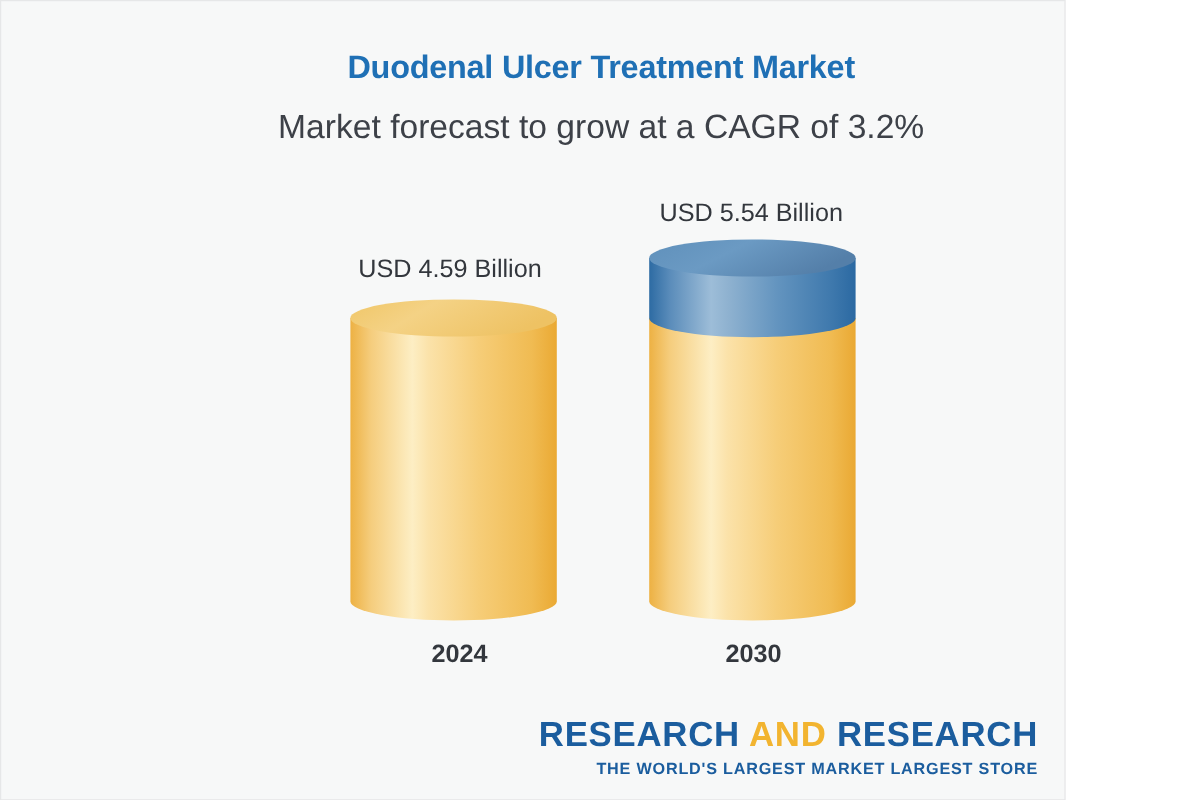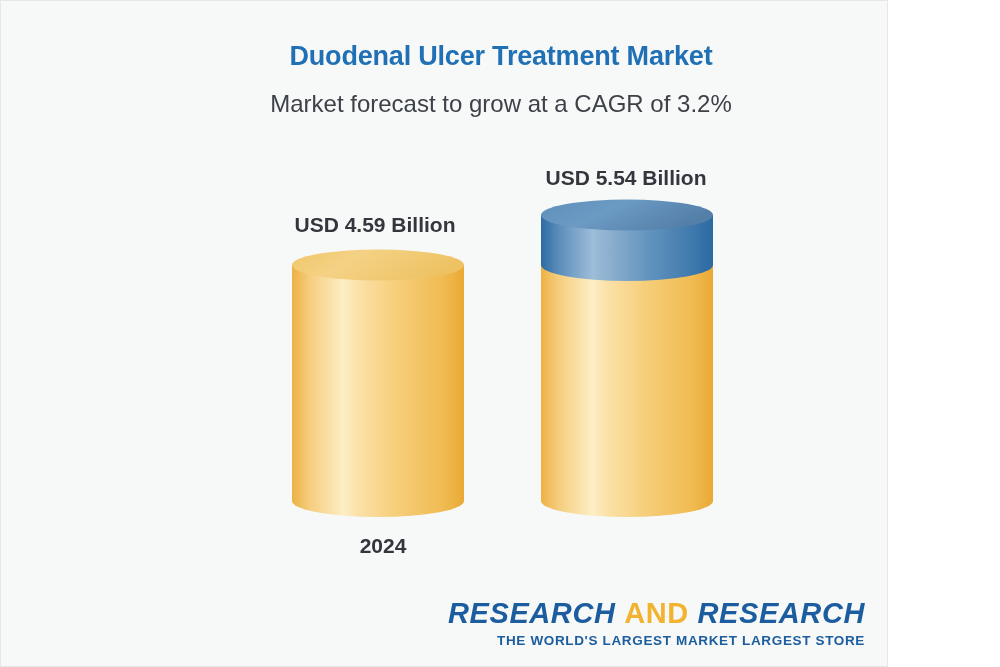--- a/index.html
+++ b/index.html
@@ -31,39 +31,39 @@
     font-weight: bold;
     color: #1f70b5;
     letter-spacing: -0.2px;
   }
   .chart-subtitle {
     position: absolute;
     left: 0;
     top: 89px;
     width: 1000px;
     text-align: center;
-    font-size: 24px;
+    font-size: 28px;
     font-weight: normal;
     color: #3d4148;
   }
 
   
   .plot {
     position: absolute;
     left: 0;
     top: 0;
     width: 1000px;
     height: 667px;
   }
 
   .value-label {
     position: absolute;
     text-align: center;
     font-size: 21px;
-    font-weight: bold;
+    font-weight: normal;
     color: #33373d;
     white-space: nowrap;
   }
   .cat-label {
     position: absolute;
     text-align: center;
     font-size: 21px;
     font-weight: bold;
     color: #33373d;
     white-space: nowrap;
@@ -89,21 +89,21 @@
     top: 598px;
     text-align: right;
   }
   .brand-name {
     font-size: 29px;
     font-weight: bold;
     letter-spacing: 0.6px;
     line-height: 1.0;
     white-space: nowrap;
   }
-  .brand-name .b-blue { color: #1b5d9e; font-style: italic; }
+  .brand-name .b-blue { color: #1b5d9e; }
   .brand-name .b-gold { color: #f2b430; }
   .brand-tag {
     margin-top: 5px;
     font-size: 13.5px;
     font-weight: bold;
     color: #1b5d9e;
     letter-spacing: 0.65px;
     white-space: nowrap;
   }
 </style>
@@ -174,20 +174,21 @@
         </linearGradient>
       </defs>
 
       <path d="M 3,66 L 3,302 A 86,16 0 0 0 175,302 L 175,66 Z" fill="url(#yellowBody2)"></path>
 
       <path d="M 3,16 L 3,66 A 86,16 0 0 0 175,66 L 175,16 Z" fill="url(#blueBody)"></path>
 
       <ellipse cx="89" cy="16" rx="86" ry="15.5" fill="url(#blueTop)"></ellipse>
     </svg>
 
+    <div class="cat-label" style="left:538px; top:533px; width:178px;">2030</div>
 
   </div>
 
 
   <div class="brand">
     <div class="brand-name"><span class="b-blue">RESEARCH </span><span class="b-gold">AND</span><span class="b-blue"> RESEARCH</span></div>
     <div class="brand-tag">THE WORLD'S LARGEST MARKET LARGEST STORE</div>
   </div>
 
 </div>

